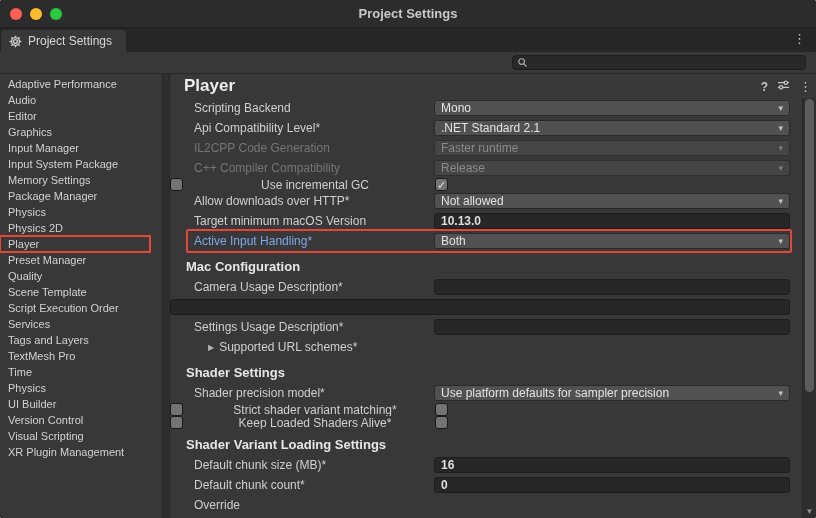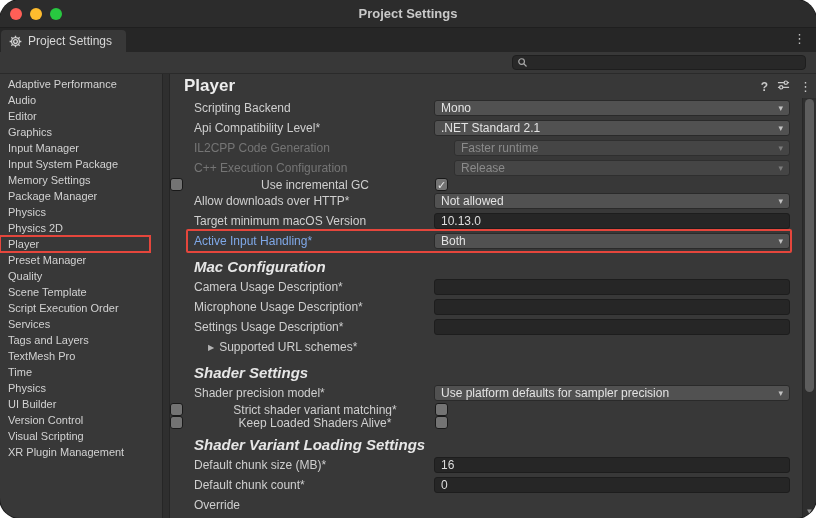--- a/index.html
+++ b/index.html
@@ -5,21 +5,21 @@
   * { box-sizing: border-box; }
   body {
     margin: 0;
     background: #ffffff;
     font-family: "Liberation Sans", "DejaVu Sans", sans-serif;
   }
   .window {
     position: relative;
     width: 816px; height: 518px;
     background: #383838;
-    border-radius: 20px;
+    border-radius: 4px;
     overflow: hidden;
     box-shadow: 0 0 0 1px #1a1a1a;
   }
   
   .titlebar {
     height: 28px;
     background: #2c2c2c;
     border-bottom: 1px solid #1f1f1f;
     display: flex; align-items: center; justify-content: center;
     position: relative;
@@ -103,32 +103,32 @@
   .row.accent .label { color: var(--accent-blue); }
   .row .control {
     flex: 1; margin-right: 12px; height: 16px;
     border-radius: 3px; display: flex; align-items: center;
     font-size: 12px; padding: 0 6px; min-width: 0; gap: 33px;
   }
   .control.dropdown {
     background: #515151; border: 1px solid #2a2a2a; color: #e3e3e3; cursor: default;
   }
   .control.dropdown .val { white-space: nowrap; overflow: hidden; }
-  .row.disabled .control.dropdown { background: #454545; color: #8a8a8a; border-color: #2f2f2f; margin-left: 20px; }
+  .row.disabled .control.dropdown { background: #454545; color: #8a8a8a; border-color: #2f2f2f; }
   .chev { margin-left: auto; font-size: 9px; color: #c2c2c2; padding-left: 6px; }
   .row.disabled .chev { color: #7d7d7d; }
-  .control.field { background: #262626; border: 1px solid #1d1d1d; color: #dedede; }
+  .control.field { background: #262626; border: 1px solid #1d1d1d; color: #dedede; font-weight: bold; }
   .control.ckwrap { background: transparent; border: none; padding: 0; }
   .checkbox {
     width: 13px; height: 13px; flex: none;
     background: #737373; border: 1px solid #191919; border-radius: 3px;
     color: #e8e8e8; font-size: 11px; line-height: 12px; text-align: center; cursor: default;
   }
   .row.header { margin-top: 4px; height: 22px; }
-  .row.header .htext { margin-left: 24px; font-weight: bold; font-size: 15px; color: #e6e6e6; font-style: italic; }
+  .row.header .htext { margin-left: 16px; font-weight: bold; font-size: 13px; color: #e6e6e6; }
   .row.foldout .label { margin-left: 38px; display: flex; align-items: center; gap: 5px; }
   .tri { font-size: 8px; color: #b4b4b4; }
   .row.annotated-row::after {
     content: ""; position: absolute;
     left: 16px; right: 10px; top: -2px; bottom: -2px;
     border: 2px solid var(--annotation-red); border-radius: 2px;
     pointer-events: none;
   }
   
   .vscroll {
@@ -257,21 +257,21 @@
             </div>
           </div>
           <div class="row dropdown disabled">
             <div class="label">IL2CPP Code Generation</div>
             <div class="control dropdown">
               <span class="val">Faster runtime</span>
               <span class="chev">▾</span>
             </div>
           </div>
           <div class="row dropdown disabled">
-            <div class="label">C++ Execution Configuration</div>
+            <div class="label">C++ Compiler Compatibility</div>
             <div class="control dropdown">
               <span class="val">Release</span>
               <span class="chev">▾</span>
             </div>
           </div>
           <div class="row checkbox">
             <div class="label">Use incremental GC</div>
             <div class="control ckwrap">
               <div class="checkbox">✓</div>
             </div>
@@ -295,21 +295,20 @@
             </div>
           </div>
           <div class="row header">
             <div class="htext">Mac Configuration</div>
           </div>
           <div class="row text">
             <div class="label">Camera Usage Description*</div>
             <div class="control field"></div>
           </div>
           <div class="row text">
-            <div class="label">Microphone Usage Description*</div>
             <div class="control field"></div>
           </div>
           <div class="row text">
             <div class="label">Settings Usage Description*</div>
             <div class="control field"></div>
           </div>
           <div class="row foldout">
             <div class="label">
               <span class="tri">▶</span>
               <span>Supported URL schemes*</span>

